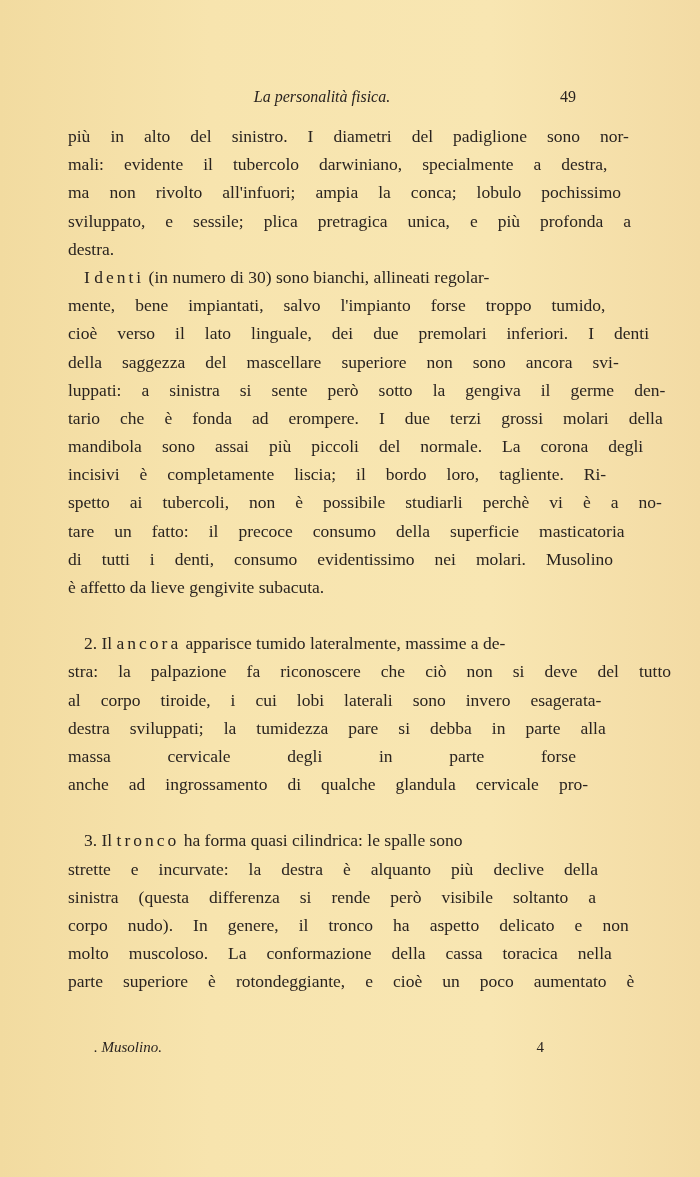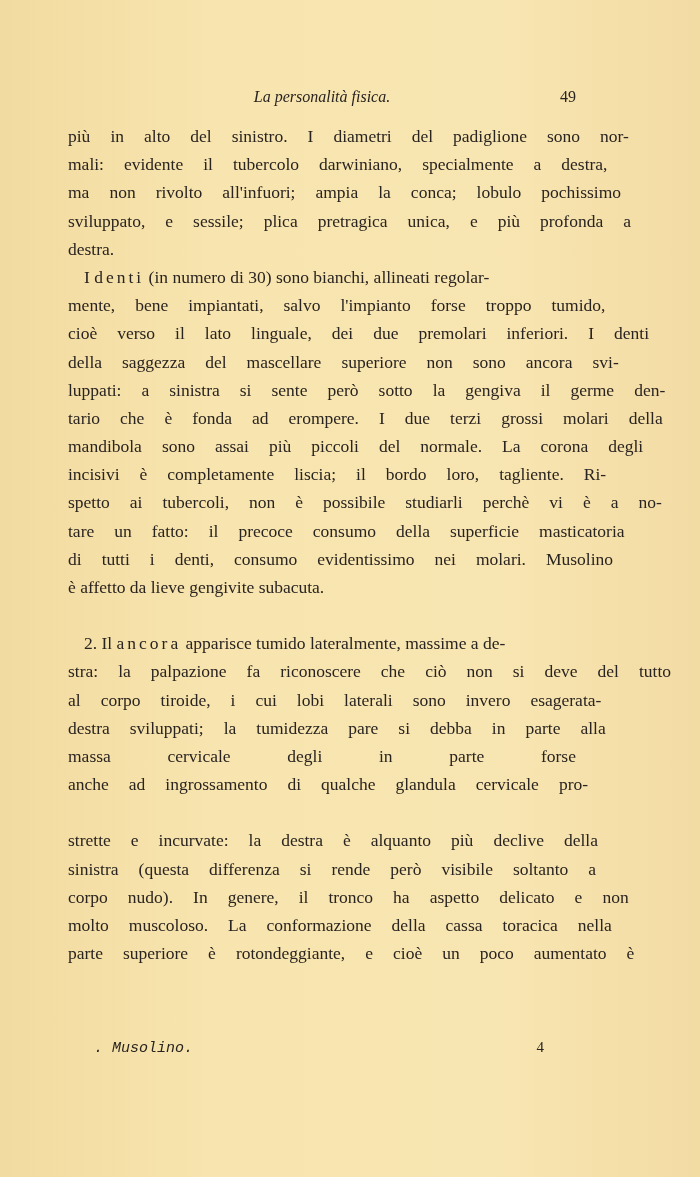--- a/index.html
+++ b/index.html
@@ -29,21 +29,21 @@
     text-align: justify; text-align-last: justify; white-space: nowrap;
     display: flex; justify-content: space-between; gap: 20px;
   }
   .line.last { justify-content: flex-start; }
   .indent { padding-left: 16px; }
   .spaced { letter-spacing: 3px; }
   .gap { height: 28px; }
   .footer {
     position: absolute; top: 1039px; left: 94px; width: 450px; font-size: 15px;
   }
-  .signature { font-style: italic; font-family: Liberation Mono, monospace; }
+  .signature { font-style: italic; }
   .sheet-number { position: absolute; right: 0; top: 0; }
 </style>
 </head>
 <body>
 
 <div class="page">
   <div class="running-head">
     <span class="running-title">La personalità fisica.</span>
     <span class="page-number">49</span>
   </div>
@@ -288,20 +288,23 @@
           <span>qualche</span>
           <span>glandula</span>
           <span>cervicale</span>
           <span>pro-</span>
         </div>
     </div>
 
     <div class="gap"></div>
 
     <div>
+      <div class="line indent">
+        <span><span>3. Il</span>&nbsp;<span class="spaced">tronco</span>&nbsp;<span>ha forma quasi cilindrica: le spalle sono</span></span>
+      </div>
       <div class="line">
           <span>strette</span>
           <span>e</span>
           <span>incurvate:</span>
           <span>la</span>
           <span>destra</span>
           <span>è</span>
           <span>alquanto</span>
           <span>più</span>
           <span>declive</span>

